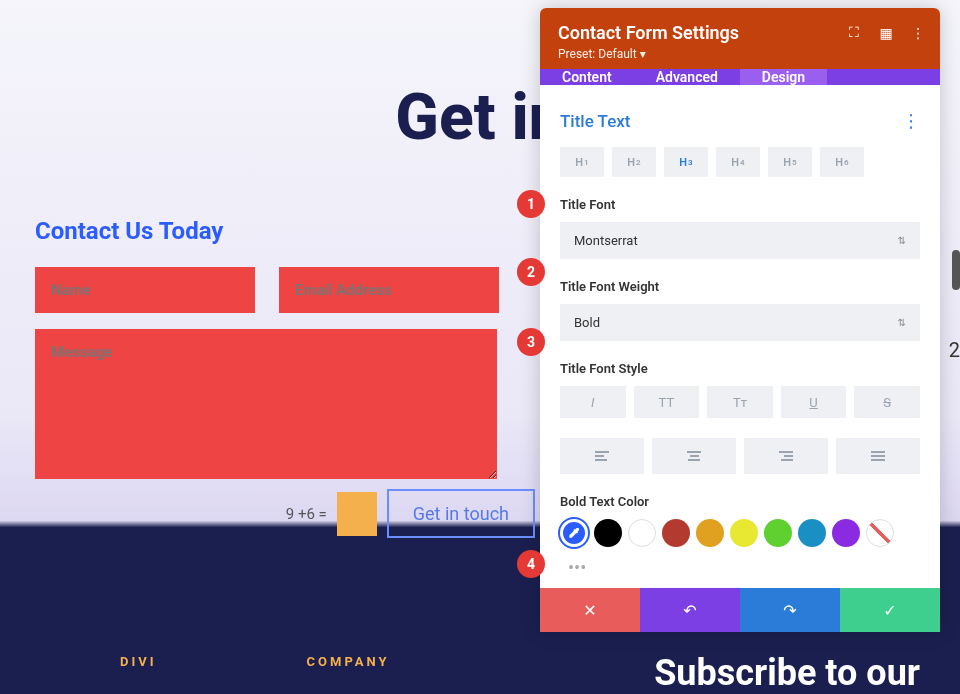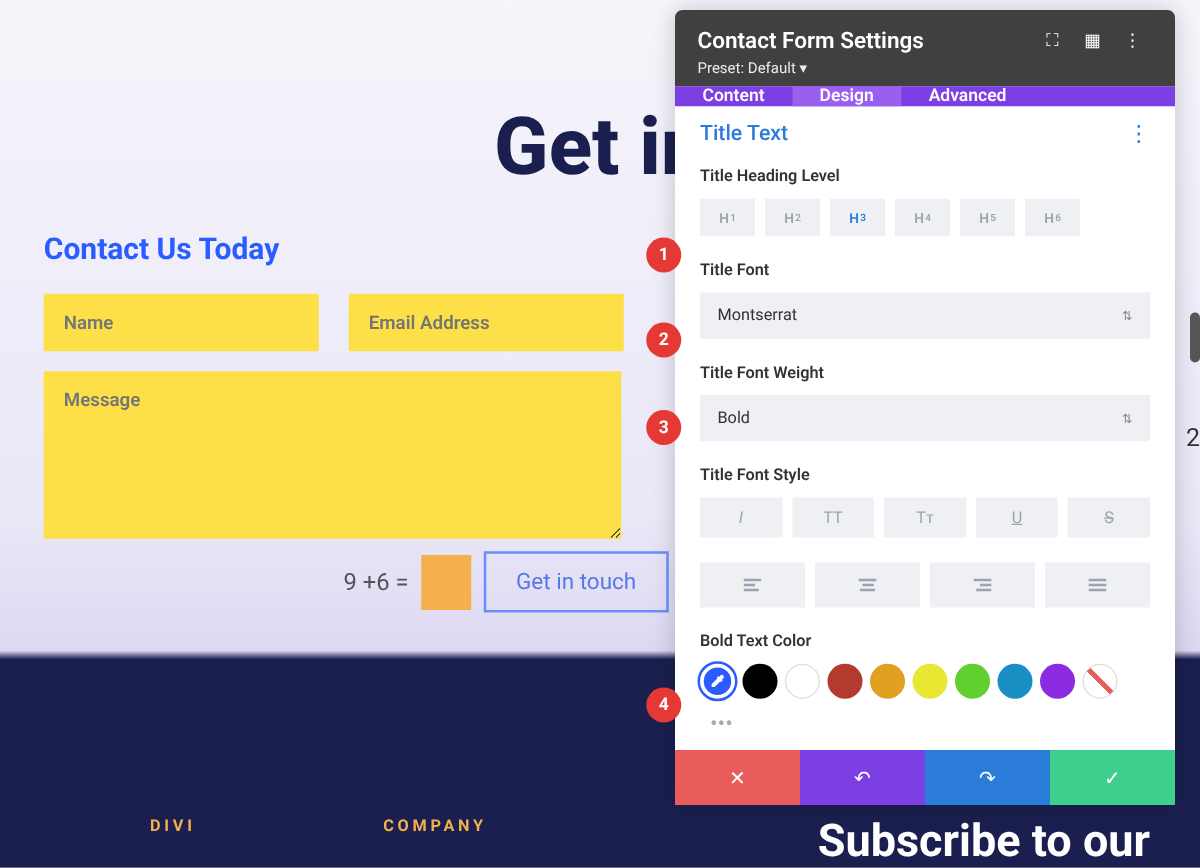--- a/index.html
+++ b/index.html
@@ -1,44 +1,44 @@
 <!DOCTYPE html>
 <html><head>
 <meta charset="utf-8">
 <style>
 * { box-sizing: border-box; margin: 0; padding: 0; font-family: -apple-system, BlinkMacSystemFont, "Segoe UI", Roboto, sans-serif; }
 body { width: 960px; height: 694px; overflow: hidden; position: relative; background: linear-gradient(to bottom, #f5f5fb 0%, #eae7f7 60%, #ddd8f2 75%, #1a1f4f 76%); }
 .page-hero { padding-top: 80px; text-align: center; }
 .page-hero h1 { font-size: 64px; font-weight: 800; color: #1a1f4f; }
 .contact-section { padding: 30px 35px 0 35px; }
-.contact-title { color: #2b5cff; font-size: 24px; font-weight: 700; margin-bottom: 22px; }
+.contact-title { color: #2b5cff; font-size: 24px; font-weight: 700; margin-bottom: 22px; margin-top: 32px; }
 .contact-row { display: flex; gap: 24px; margin-bottom: 16px; }
-.field { background: #fde047; color: #1a1f4f; font-weight: 600; padding: 14px 16px; border: none; font-size: 15px; }
+.field { background: #ef4444; color: #1a1f4f; font-weight: 600; padding: 14px 16px; border: none; font-size: 15px; }
 .field.name { width: 220px; }
 .field.email { width: 220px; }
-.field.msg { width: 462px; height: 134px; resize: both; display: block; }
+.field.msg { width: 462px; height: 150px; resize: both; display: block; }
 .captcha-row { display: flex; align-items: center; justify-content: flex-end; width: 500px; gap: 10px; margin-top: 10px; }
-.captcha-label { font-size: 19px; color: #555; }
+.captcha-label { font-size: 15px; color: #555; }
 .captcha-box { width: 40px; height: 44px; background: #f3b04c; }
 .touch-btn { border: 2px solid #6b8eff; color: #5779e6; background: transparent; padding: 12px 24px; font-size: 18px; cursor: pointer; }
 .footer { position: absolute; bottom: 0; left: 0; right: 0; height: 95px; background: #1a1f4f; display: flex; padding: 55px 120px 0 120px; gap: 150px; }
 .footer-col { color: #f3b04c; font-size: 13px; letter-spacing: 3px; font-weight: 700; }
 .footer-sub { position: absolute; right: 40px; bottom: 0; color: #fff; font-size: 36px; font-weight: 700; }
 
 
 .panel { position: absolute; top: 8px; left: 540px; width: 400px; background: #fff; box-shadow: 0 0 20px rgba(0,0,0,0.2); border-radius: 6px 6px 0 0; overflow: hidden; }
-.panel-head { background: #404040; color: #fff; padding: 14px 24px 8px 18px; }
+.panel-head { background: #c2410c; color: #fff; padding: 14px 12px 8px 18px; }
 .panel-title-row { display: flex; align-items: center; }
 .panel-title { font-size: 18px; font-weight: 600; flex: 1; }
 .head-icon { width: 20px; text-align: center; margin-left: 12px; cursor: pointer; font-size: 14px; }
 .preset { font-size: 12px; opacity: 0.9; margin-top: 4px; }
 .tabs { display: flex; background: #7b3fe4; }
 .tab { flex: 0 0 auto; padding: 0 22px; color: #fff; font-size: 14px; font-weight: 600; cursor: pointer; }
 .tab.active { background: #9b5ff0; }
-.panel-body { padding: 11px 20px 10px 20px; max-height: 520px; overflow: hidden; }
+.panel-body { padding: 25px 20px 10px 20px; max-height: 520px; overflow: hidden; }
 .section-row { display: flex; align-items: center; margin-bottom: 16px; }
 .section-title { color: #2b7cd9; font-size: 17px; font-weight: 500; flex: 1; }
 .dots { color: #2b7cd9; font-size: 18px; cursor: pointer; }
 .field-label { font-size: 13px; font-weight: 600; color: #333; margin-bottom: 10px; }
 .heading-btns { display: flex; gap: 8px; margin-bottom: 20px; }
 .h-btn { width: 44px; height: 30px; background: #eef0f3; color: #9aa3b0; font-size: 11px; font-weight: 600; display: flex; align-items: center; justify-content: center; cursor: pointer; border: none; }
 .h-btn.active { color: #2b7cd9; }
 .h-btn .sub { font-size: 8px; margin-left: 1px; }
 .select-box { background: #eef0f3; padding: 11px 14px; font-size: 13px; color: #333; margin-bottom: 20px; display: flex; align-items: center; cursor: pointer; }
 .select-box span:first-child { flex: 1; }
@@ -98,30 +98,29 @@
     <div class="panel-title-row">
       <div class="panel-title">Contact Form Settings</div>
       <div class="head-icon">⛶</div>
       <div class="head-icon">▦</div>
       <div class="head-icon">⋮</div>
     </div>
     <div class="preset">Preset: Default ▾</div>
   </div>
   <div class="tabs">
     <div class="tab">Content</div>
+    <div class="tab">Advanced</div>
     <div class="tab active">Design</div>
-    <div class="tab">Advanced</div>
   </div>
   <div class="panel-body">
     <div class="section-row">
       <div class="section-title">Title Text</div>
       <div class="dots">⋮</div>
     </div>
 
-    <div class="field-label">Title Heading Level</div>
     <div class="heading-btns" id="heading-btns">
         <button class="h-btn">H<span class="sub">1</span></button>
         <button class="h-btn">H<span class="sub">2</span></button>
         <button class="h-btn active">H<span class="sub">3</span></button>
         <button class="h-btn">H<span class="sub">4</span></button>
         <button class="h-btn">H<span class="sub">5</span></button>
         <button class="h-btn">H<span class="sub">6</span></button>
       </div>
 
     <div class="field-label">Title Font</div>

